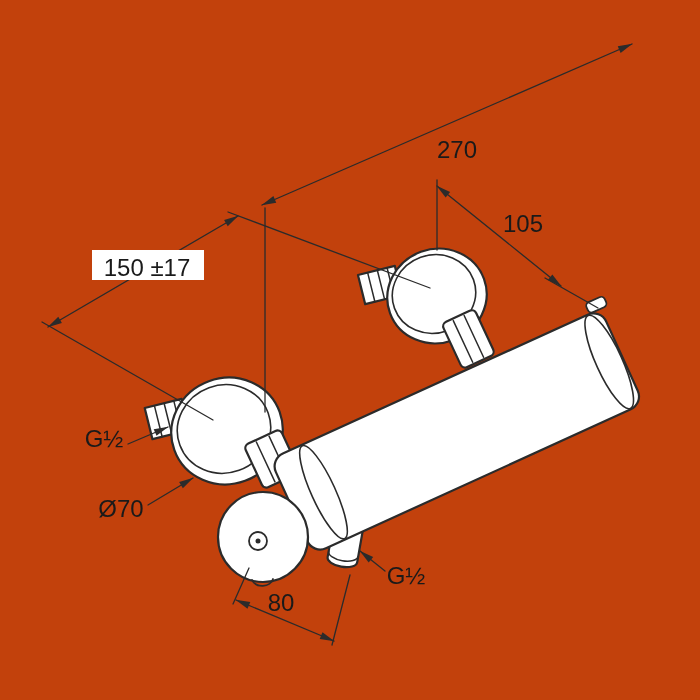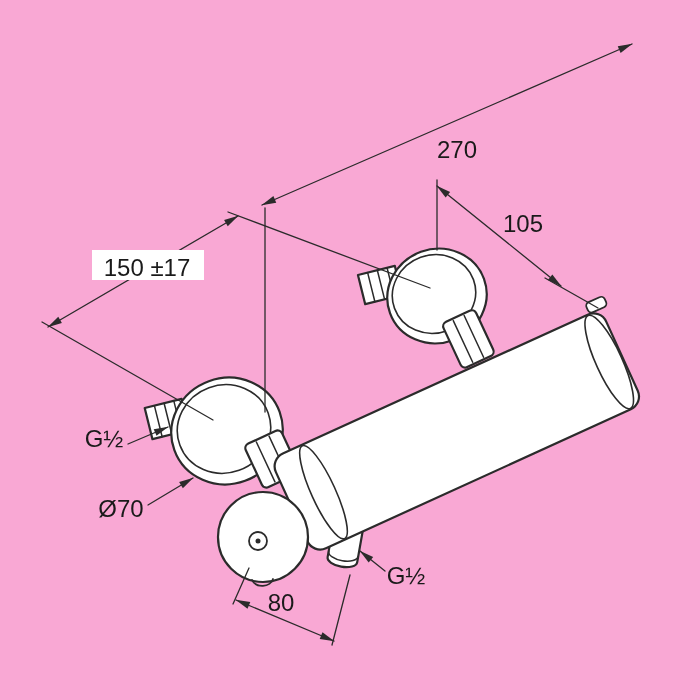--- a/index.html
+++ b/index.html
@@ -6,21 +6,21 @@
     margin: 0;
     padding: 0;
     background: #ffffff;
     width: 700px;
     height: 700px;
     font-family: "Liberation Sans", sans-serif;
   }
   .page {
     width: 700px;
     height: 700px;
-    background: #f9a8d4;
+    background: #c2410c;
     position: relative;
     overflow: hidden;
   }
   svg { display: block; }
   text.dim {
     font-family: "Liberation Sans", sans-serif;
     font-size: 24px;
     fill: #1a1a1a;
     text-anchor: middle;
   }

